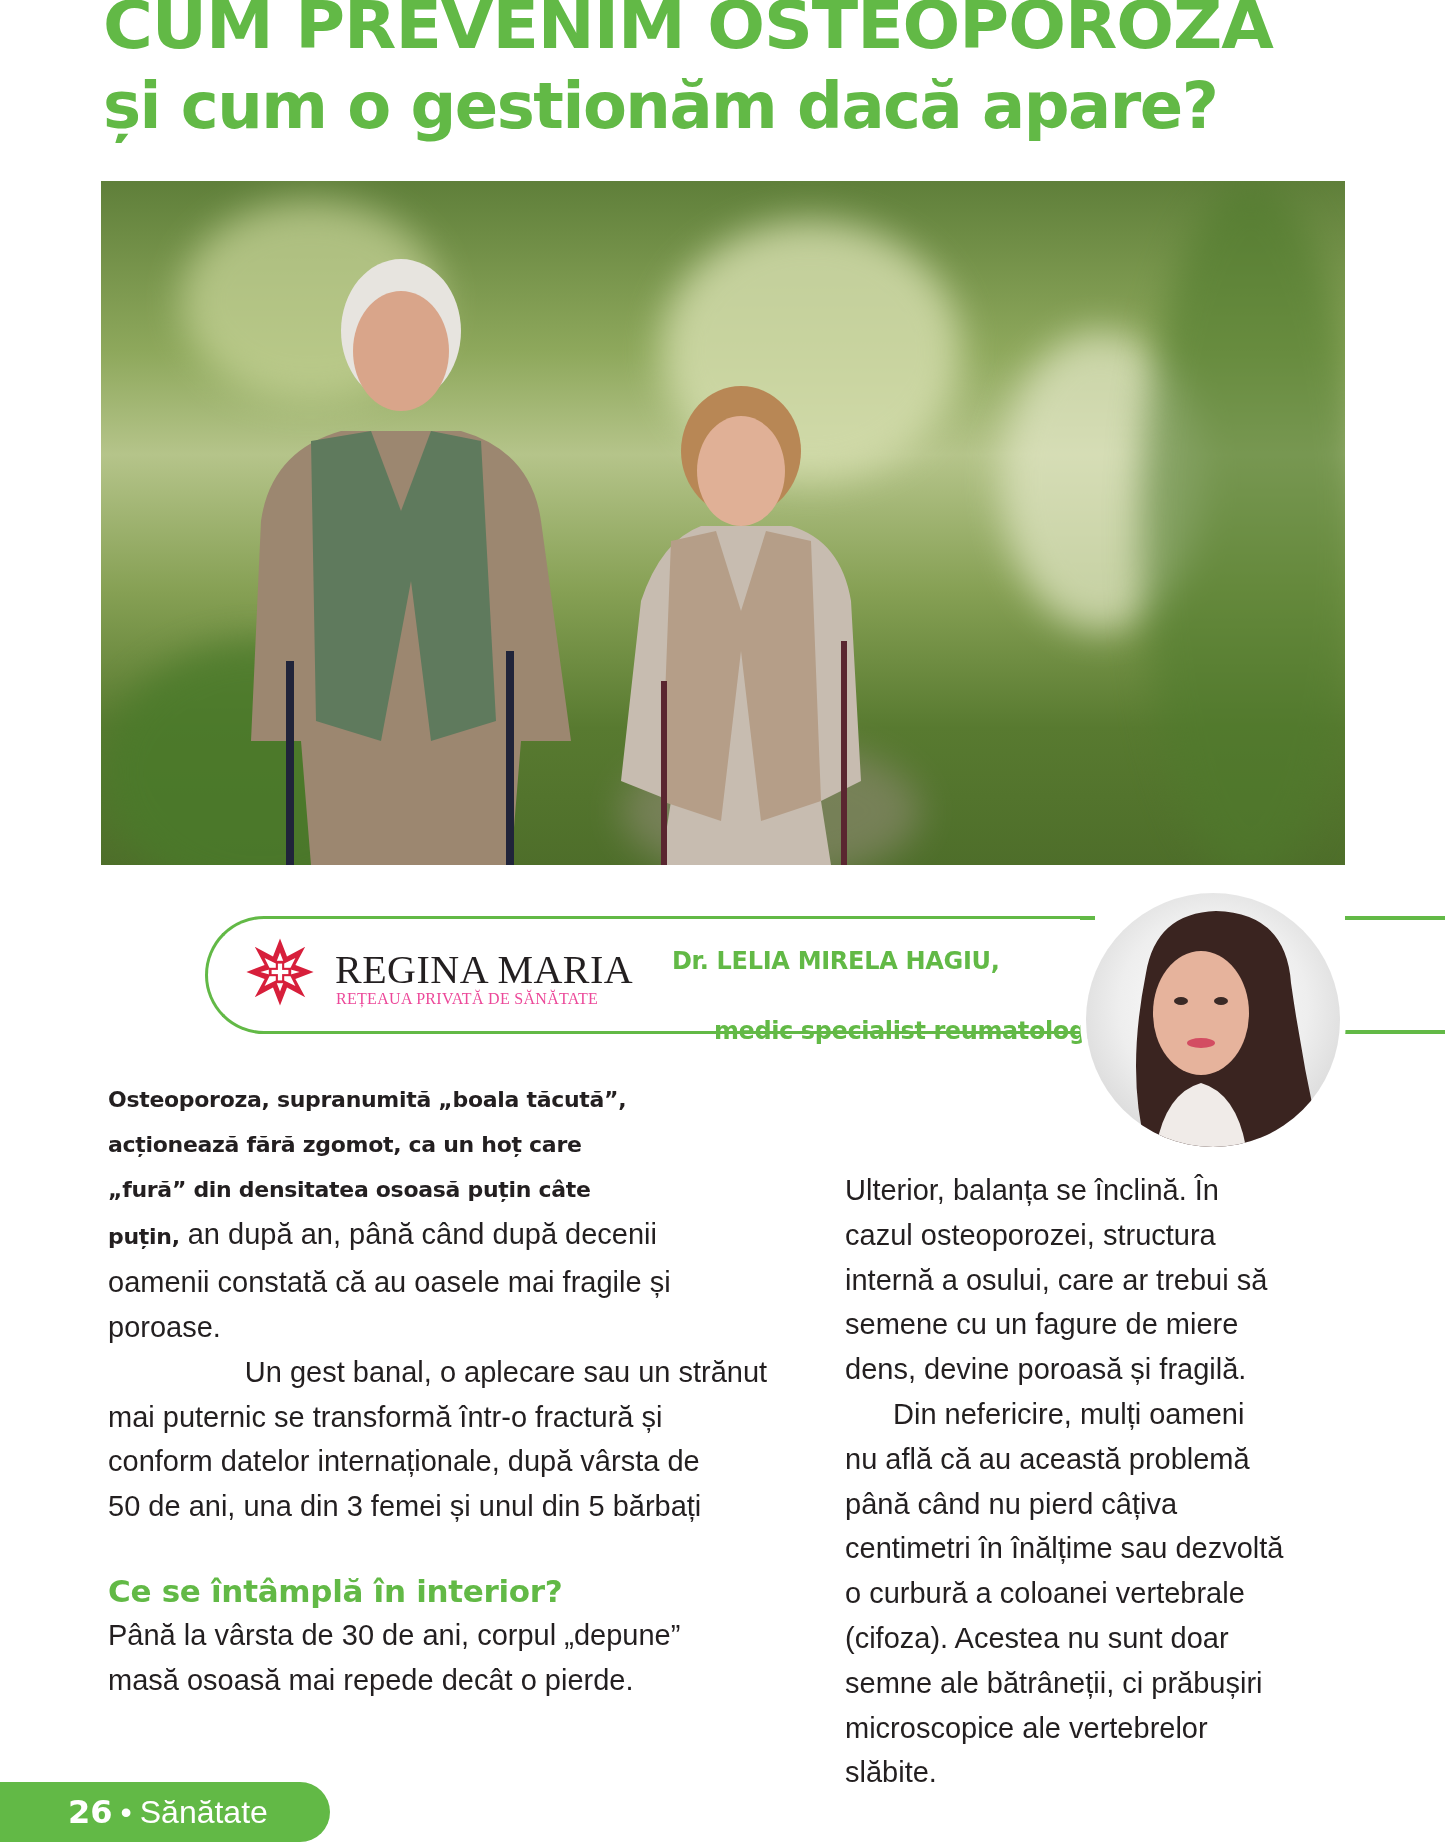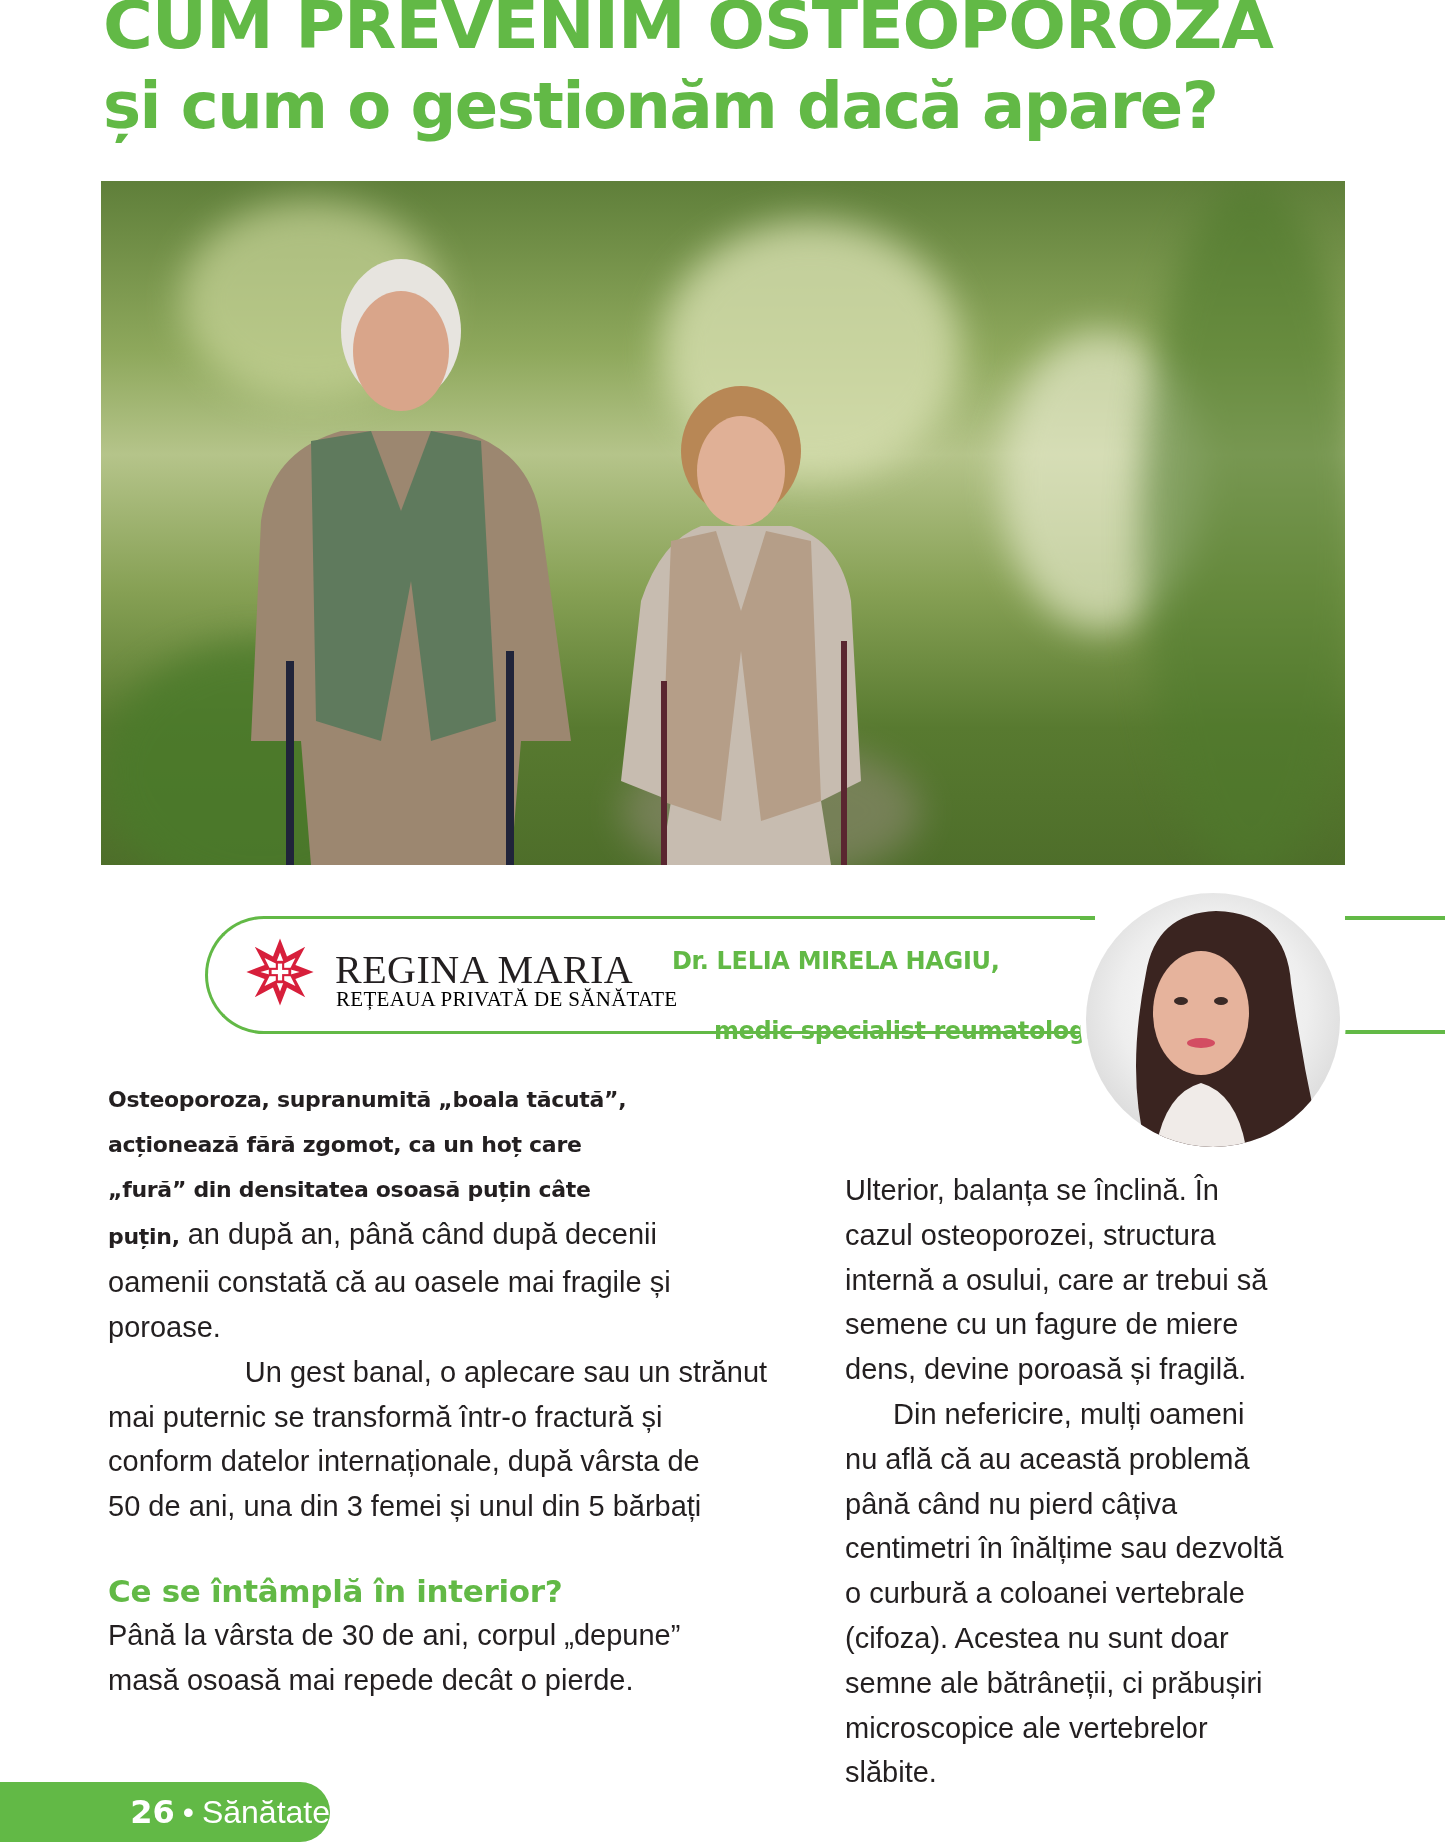--- a/index.html
+++ b/index.html
@@ -16,39 +16,39 @@
     .photo svg { position: absolute; left: 0; top: 0; }
 
     .band { position: absolute; left: 205px; top: 916px; width: 1240px; height: 118px; }
     .band .pill { position: absolute; left: 0; top: 0; width: 880px; height: 118px; border: 3.5px solid #62b946; border-right: none; border-radius: 60px 0 0 60px; }
     .band .line-top-right { position: absolute; left: 1140px; top: 0; width: 100px; height: 3.5px; background: #62b946; }
     .band .line-bot-right { position: absolute; left: 1140px; top: 114px; width: 100px; height: 3.5px; background: #62b946; }
     .band .line-top-mid { position: absolute; left: 875px; top: 0; width: 15px; height: 3.5px; background: #62b946; }
 
     .logo { position: absolute; left: 245px; top: 937px; width: 70px; height: 70px; }
     .logo-name { position: absolute; left: 335px; top: 950px; font-family: "Liberation Serif", "DejaVu Serif", serif; font-size: 40px; line-height: 40px; color: #231f20; letter-spacing: 0.5px; text-align: center; }
-    .logo-sub { position: absolute; left: 336px; top: 990px; font-family: "Liberation Serif", "DejaVu Serif", serif; font-size: 21px; line-height: 18px; color: #000000; letter-spacing: 0.3px; }
+    .logo-sub { position: absolute; left: 336px; top: 990px; font-family: "Liberation Serif", "DejaVu Serif", serif; font-size: 16px; line-height: 18px; color: #ec4899; letter-spacing: 0.3px; }
 
     .doc-name { position: absolute; left: 672px; top: 946px; color: #62b946; font-family: "DejaVu Sans", sans-serif; font-weight: bold; font-size: 24px; line-height: 30px; letter-spacing: -0.3px; text-align: center; }
     .doc-role { position: absolute; left: 672px; top: 1016px; color: #62b946; font-family: "DejaVu Sans", sans-serif; font-size: 24px; line-height: 30px; letter-spacing: -0.4px; font-weight: bold; margin-left: 42px; }
 
     .portrait { position: absolute; left: 1086px; top: 893px; width: 254px; height: 254px; border-radius: 50%; overflow: hidden;
       background: radial-gradient(circle at 50% 45%, #ffffff 0%, #eeeeee 50%, #c9c9c9 100%);
       box-shadow: 0 0 0 6px #ffffff; }
 
     .col { position: absolute; font-size: 29px; line-height: 44.8px; color: #231f20; font-family: "Liberation Sans", sans-serif; }
     .col1 { left: 108px; top: 1078px; width: 700px; }
     .col2 { left: 845px; top: 1168px; width: 520px; }
     .col p { margin: 0; }
     .col .bold { font-weight: bold; font-family: "DejaVu Sans", sans-serif; font-size: 22px; letter-spacing: -0.3px; }
     .col .indent { text-indent: 48px; text-align: center; }
     .col .line { display: block; white-space: nowrap; }
     .subhead { color: #62b946; font-family: "DejaVu Sans", sans-serif; font-weight: bold; font-size: 31px; line-height: 44px; margin-top: 40px; letter-spacing: -0.3px; }
 
-    .footer { position: absolute; left: 0; top: 1782px; width: 330px; height: 60px; background: #62b946; border-radius: 0 30px 30px 0; color: #ffffff; font-size: 32px; line-height: 60px; padding-left: 94px; white-space: nowrap; text-align: right; }
+    .footer { position: absolute; left: 0; top: 1782px; width: 330px; height: 60px; background: #62b946; border-radius: 0 30px 30px 0; color: #ffffff; font-size: 32px; line-height: 60px; padding-left: 68px; white-space: nowrap; }
     .footer .num { font-weight: bold; font-family: "DejaVu Sans", sans-serif; }
     .footer .sep { margin: 0 8px; }
   </style>
 </head>
 <body>
 
 <div class="headline l1">CUM PREVENIM OSTEOPOROZA</div>
 <div class="headline l2">și cum o gestionăm dacă apare?</div>
 
 <div class="photo">

